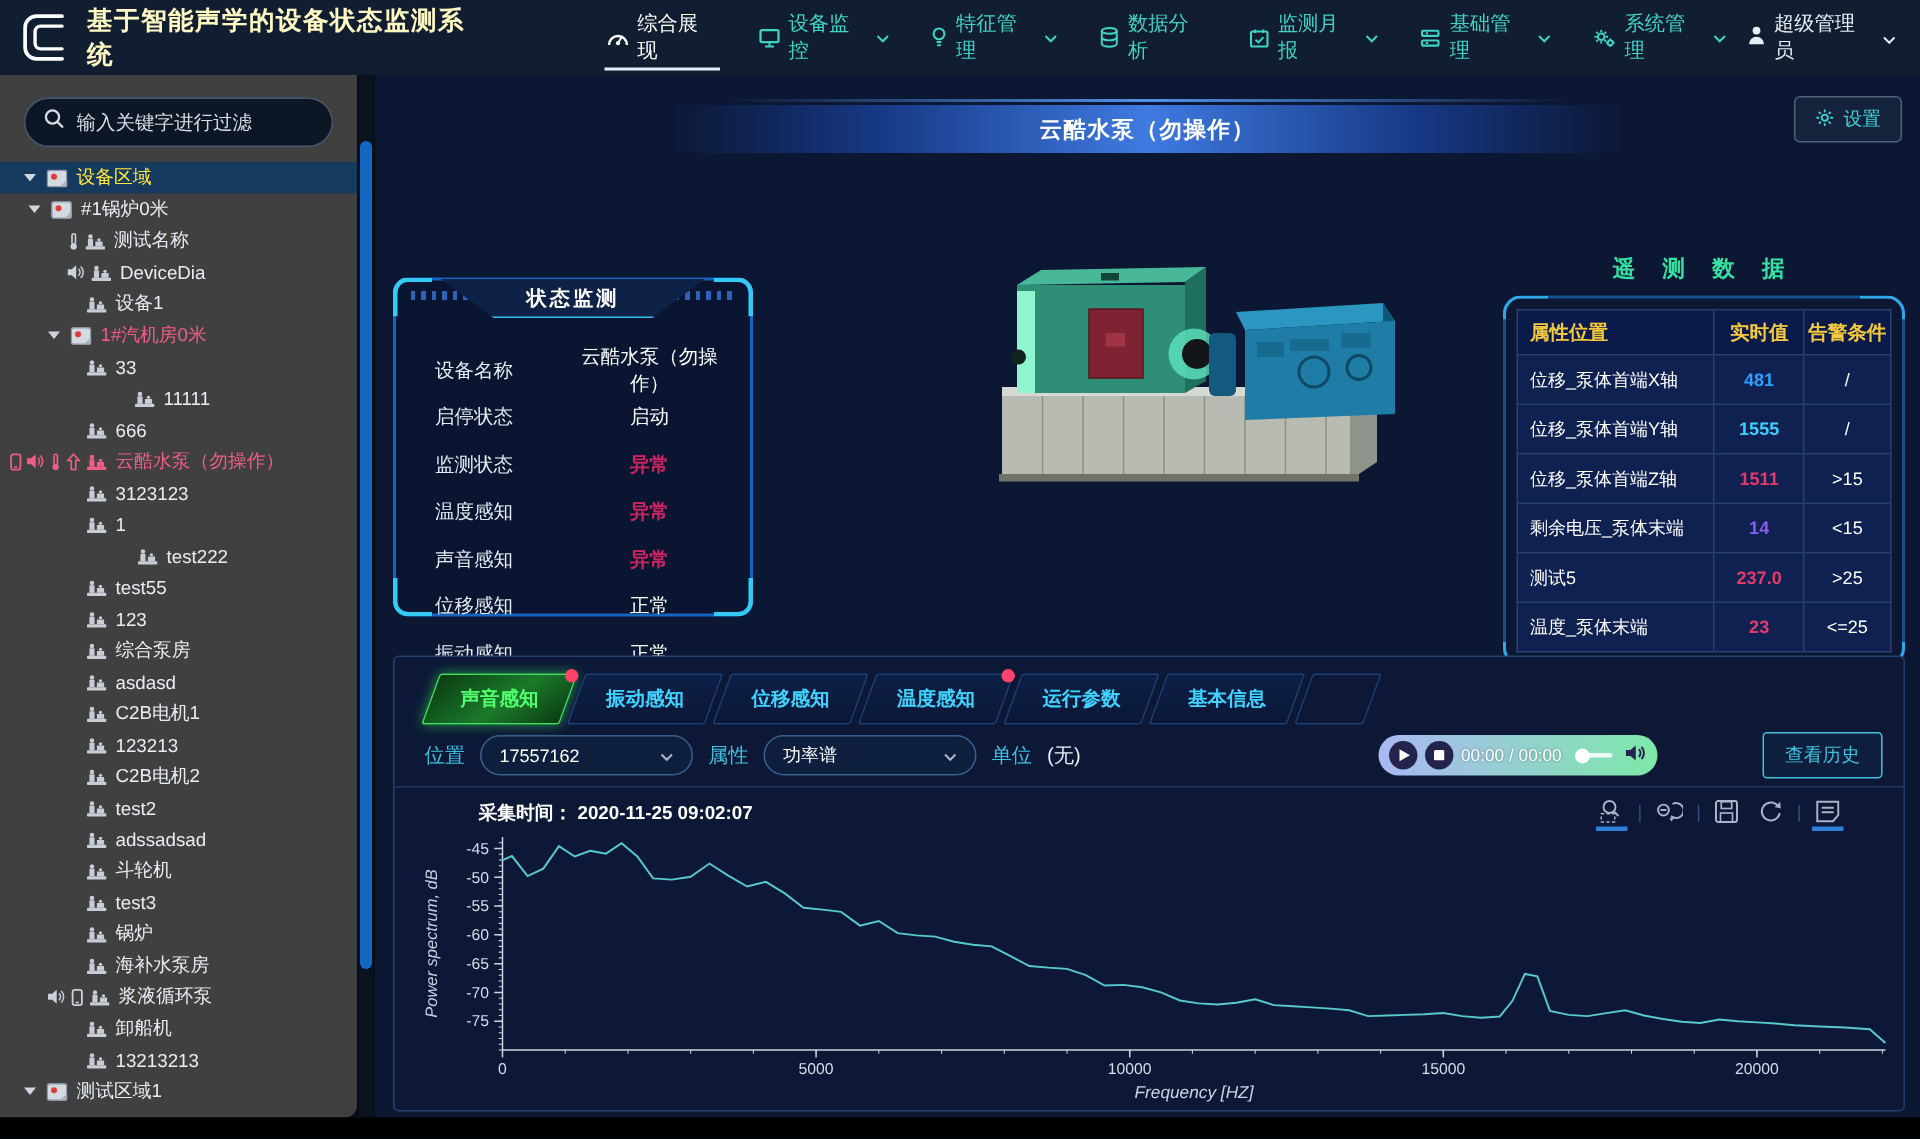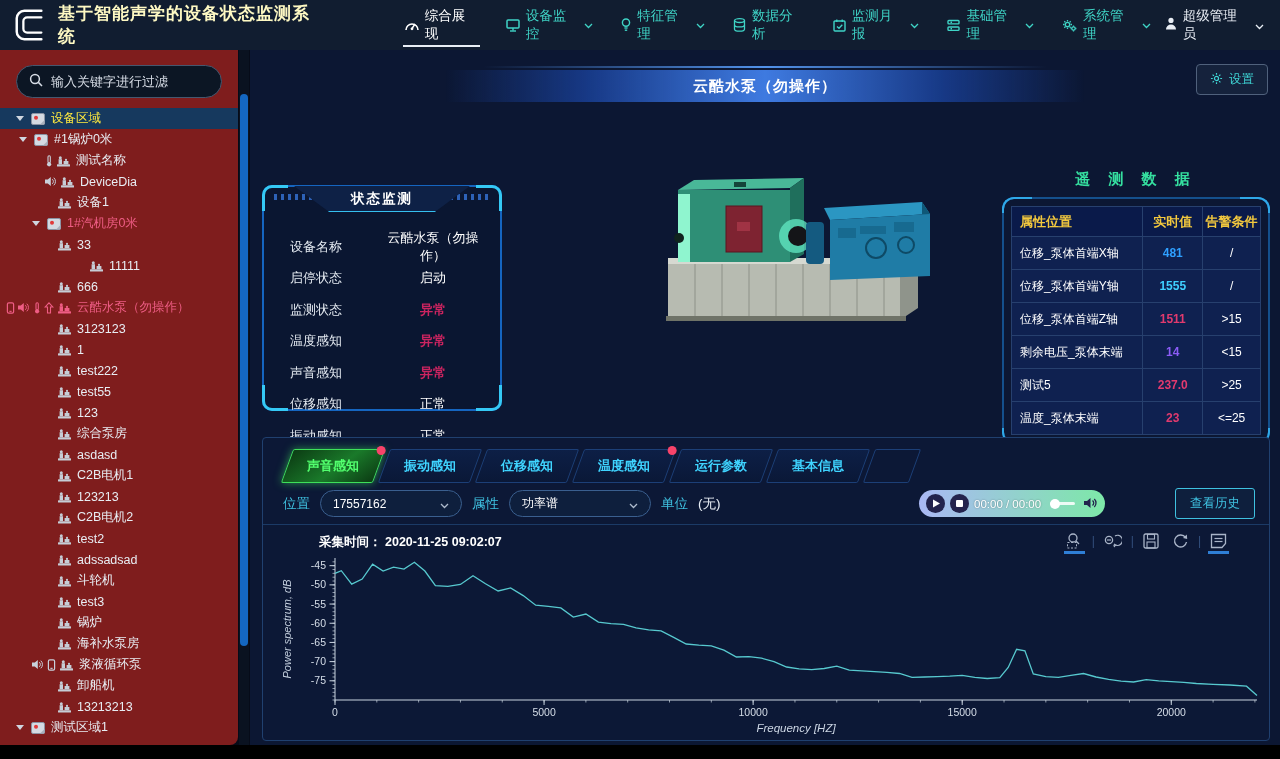--- a/index.html
+++ b/index.html
@@ -16,21 +16,21 @@
   .nav-item { display:flex; align-items:center; gap:6px; color:#3fd4c6; font-size:13.5px;
     height:100%; padding:0 14px; cursor:pointer; position:relative; }
   .nav-item.active { color:#fff; }
   .nav-item.active::after { content:""; position:absolute; left:12px; right:12px; bottom:3px;
     height:2px; background:#e8eef5; }
   .nav-item .chev { display:flex; margin-top:2px; }
   .nav-user { margin-left:auto; margin-right:16px; display:flex; align-items:center; gap:6px;
     color:#e9eef5; font-size:13.5px; cursor:pointer; }
 
   
-  .sidebar { position:absolute; left:0; top:50px; width:238px; bottom:14px; background:#7f1d1d;
+  .sidebar { position:absolute; left:0; top:50px; width:238px; bottom:14px; background:#404040;
     border-radius:0 0 8px 0; overflow:hidden; }
   .search-box { margin:15px 16px 10px 16px; height:33px; border:1px solid #46586f; border-radius:17px;
     display:flex; align-items:center; padding:0 12px; gap:8px; background:#0c1624; }
   .search-box input { background:transparent; border:none; outline:none; color:#dfe6ee;
     font-size:13px; width:100%; font-family:inherit; }
   .search-box input::placeholder { color:#d7dde6; }
   .tree { font-size:12.5px; color:#e8edf3; }
   .tree-row { height:21px; display:flex; align-items:center; cursor:pointer; position:relative; white-space:nowrap; }
   .tree-row.selected { background:#16395e; }
   .tree-row .caret { width:0; height:0; border-left:4.5px solid transparent; border-right:4.5px solid transparent;
@@ -466,21 +466,21 @@
               <rect x="0" y="9.2" width="13" height="2.2" rx="0.5"></rect>
               <rect x="1.6" y="4.2" width="3.4" height="5"></rect>
               <circle cx="3.3" cy="2.7" r="1.5"></circle>
               <rect x="6.6" y="6" width="4.8" height="3.2"></rect>
               <circle cx="9" cy="4.9" r="1.1"></circle>
             </g>
           </svg>
         </span>
         <span class="">1</span>
       </div>
-      <div class="tree-row" style="padding-left: 58px; text-align: center;">
+      <div class="tree-row" style="padding-left: 92px; text-align: center;">
         <span class="t-icon">
           <svg width="13" height="12" viewBox="0 0 13 12">
             <g fill="#c6cdd6">
               <rect x="0" y="9.2" width="13" height="2.2" rx="0.5"></rect>
               <rect x="1.6" y="4.2" width="3.4" height="5"></rect>
               <circle cx="3.3" cy="2.7" r="1.5"></circle>
               <rect x="6.6" y="6" width="4.8" height="3.2"></rect>
               <circle cx="9" cy="4.9" r="1.1"></circle>
             </g>
           </svg>

